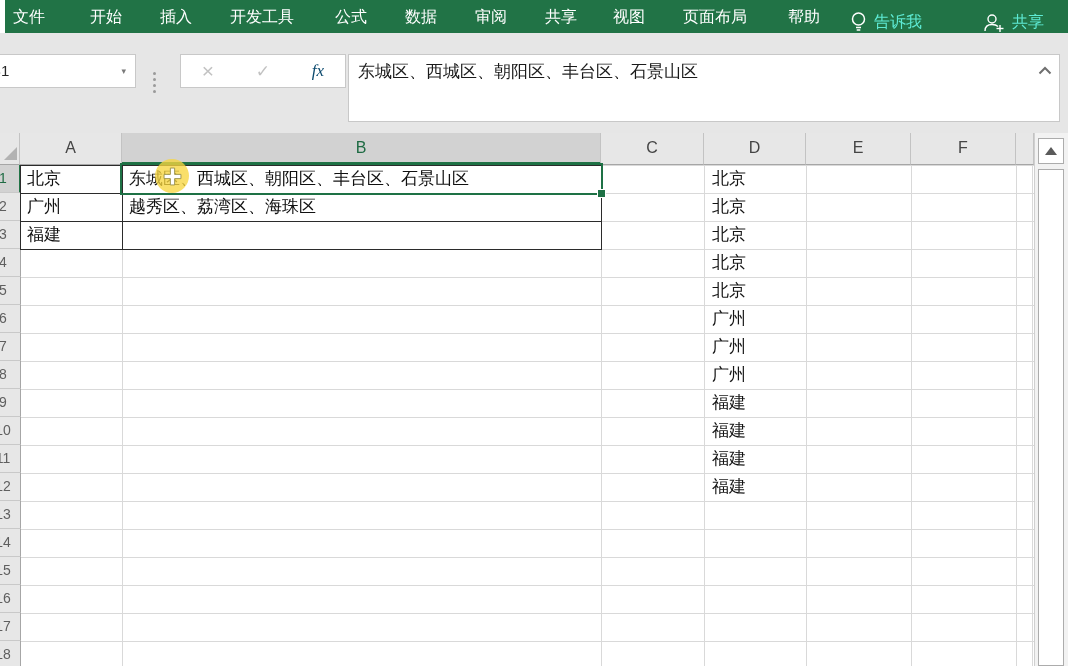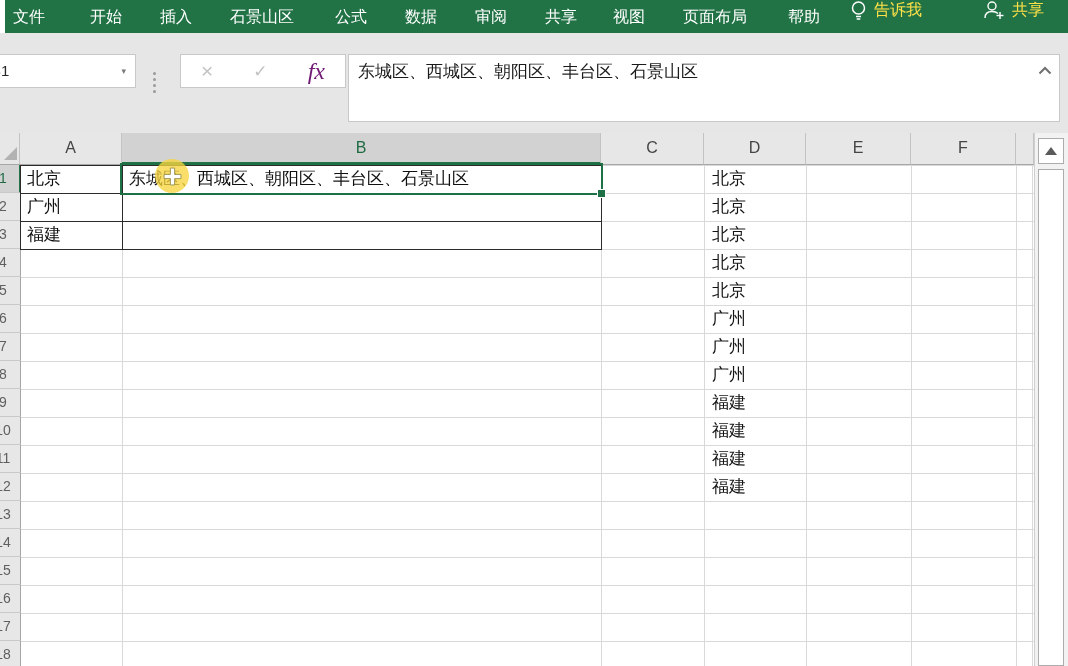--- a/index.html
+++ b/index.html
@@ -2,35 +2,35 @@
 <html><head>
 <meta charset="utf-8">
 <style>
   html,body{margin:0;padding:0;background:#fff;}
   .app{position:relative;width:1068px;height:666px;overflow:hidden;background:#fff;
        font-family:"Liberation Sans","DejaVu Sans",sans-serif;-webkit-font-smoothing:antialiased;}
 
   
   .ribbon{position:absolute;left:5px;top:0;width:100%;height:33px;background:#217346;padding-left:12px;}
   .tab{position:absolute;top:0;height:33px;line-height:33px;color:#fff;font-size:16px;white-space:nowrap;cursor:default;}
-  .tabgroup{position:absolute;top:0;height:33px;display:flex;align-items:flex-start;gap:7px;color:#fde047;font-size:16px;}
+  .tabgroup{position:absolute;top:0;height:33px;display:flex;align-items:flex-end;gap:7px;color:#5eead4;font-size:16px;}
 
   
   .fbar{position:absolute;left:0;top:33px;width:100%;height:100px;background:#e6e6e6;}
   .namebox{position:absolute;left:0;top:21px;width:136px;height:34px;background:#fff;
            border:1px solid #c8c8c8;border-left:none;box-sizing:border-box;overflow:hidden;}
   .nb-text{position:absolute;left:-9px;top:0;line-height:32px;font-size:15px;color:#262626;}
   .nb-caret{position:absolute;right:9px;top:0;line-height:32px;font-size:9px;color:#7a7a7a;}
   .fdots{position:absolute;left:153px;top:39px;display:flex;flex-direction:column;gap:3px;}
   .fdots i{width:3px;height:3px;background:#9a9a9a;border-radius:50%;}
   .fbtns{position:absolute;left:180px;top:21px;width:166px;height:34px;background:#fff;border:1px solid #c8c8c8;
          box-sizing:border-box;display:flex;align-items:center;justify-content:space-around;}
   .fx-cancel{font-size:21px;color:#c2c2c2;line-height:30px;}
   .fx-enter{font-size:17px;color:#c2c2c2;font-weight:bold;}
-  .fx-label{font-family:"Liberation Serif","DejaVu Serif",serif;font-style:italic;font-size:24px;color:#701a75;}
+  .fx-label{font-family:"Liberation Serif","DejaVu Serif",serif;font-style:italic;font-size:17px;color:#0c4a6e;}
   .finput{position:absolute;left:348px;top:21px;width:712px;height:68px;background:#fff;border:1px solid #c8c8c8;
           box-sizing:border-box;padding:5px 26px 0 9px;font-size:17px;color:#1a1a1a;white-space:nowrap;overflow:hidden;}
   .fchevron{position:absolute;right:7px;top:11px;}
 
   
   .colheaders{position:absolute;left:0;top:133px;width:1034px;height:33px;}
   .ch{position:absolute;top:0;height:32px;box-sizing:border-box;background:#e7e7e7;
       border-bottom:1px solid #a6a6a6;border-right:1px solid #c3c3c3;
       text-align:center;line-height:30px;font-size:16px;color:#454545;cursor:default;}
   .ch.sel{background:#d2d2d2;border-bottom:3px solid #217346;color:#1e6b43;}
@@ -96,21 +96,21 @@
 </style>
 </head>
 <body>
 
 <div class="app">
 
   <div class="ribbon">
     <span class="tab" style="left:8px">文件</span>
     <span class="tab" style="left:85px">开始</span>
     <span class="tab" style="left:155px">插入</span>
-    <span class="tab" style="left:225px">石景山区</span>
+    <span class="tab" style="left:225px">开发工具</span>
     <span class="tab" style="left:330px">公式</span>
     <span class="tab" style="left:400px">数据</span>
     <span class="tab" style="left:470px">审阅</span>
     <span class="tab" style="left:540px">共享</span>
     <span class="tab" style="left:608px">视图</span>
     <span class="tab" style="left:678px">页面布局</span>
     <span class="tab" style="left:783px">帮助</span>
 
     <span class="tabgroup" style="left:845px">
       <svg width="17" height="22" viewBox="0 0 17 22">
@@ -228,20 +228,21 @@
       </div>
   </div>
 
   <div class="table">
     <div class="trow">
       <div class="ta">北京</div>
       <div class="tb">东城区、西城区、朝阳区、丰台区、石景山区</div>
     </div>
     <div class="trow">
       <div class="ta">广州</div>
+      <div class="tb">越秀区、荔湾区、海珠区</div>
     </div>
     <div class="trow">
       <div class="ta">福建</div>
     </div>
   </div>
 
   <div class="selection">
     <div class="fill-handle"></div>
   </div>
 

